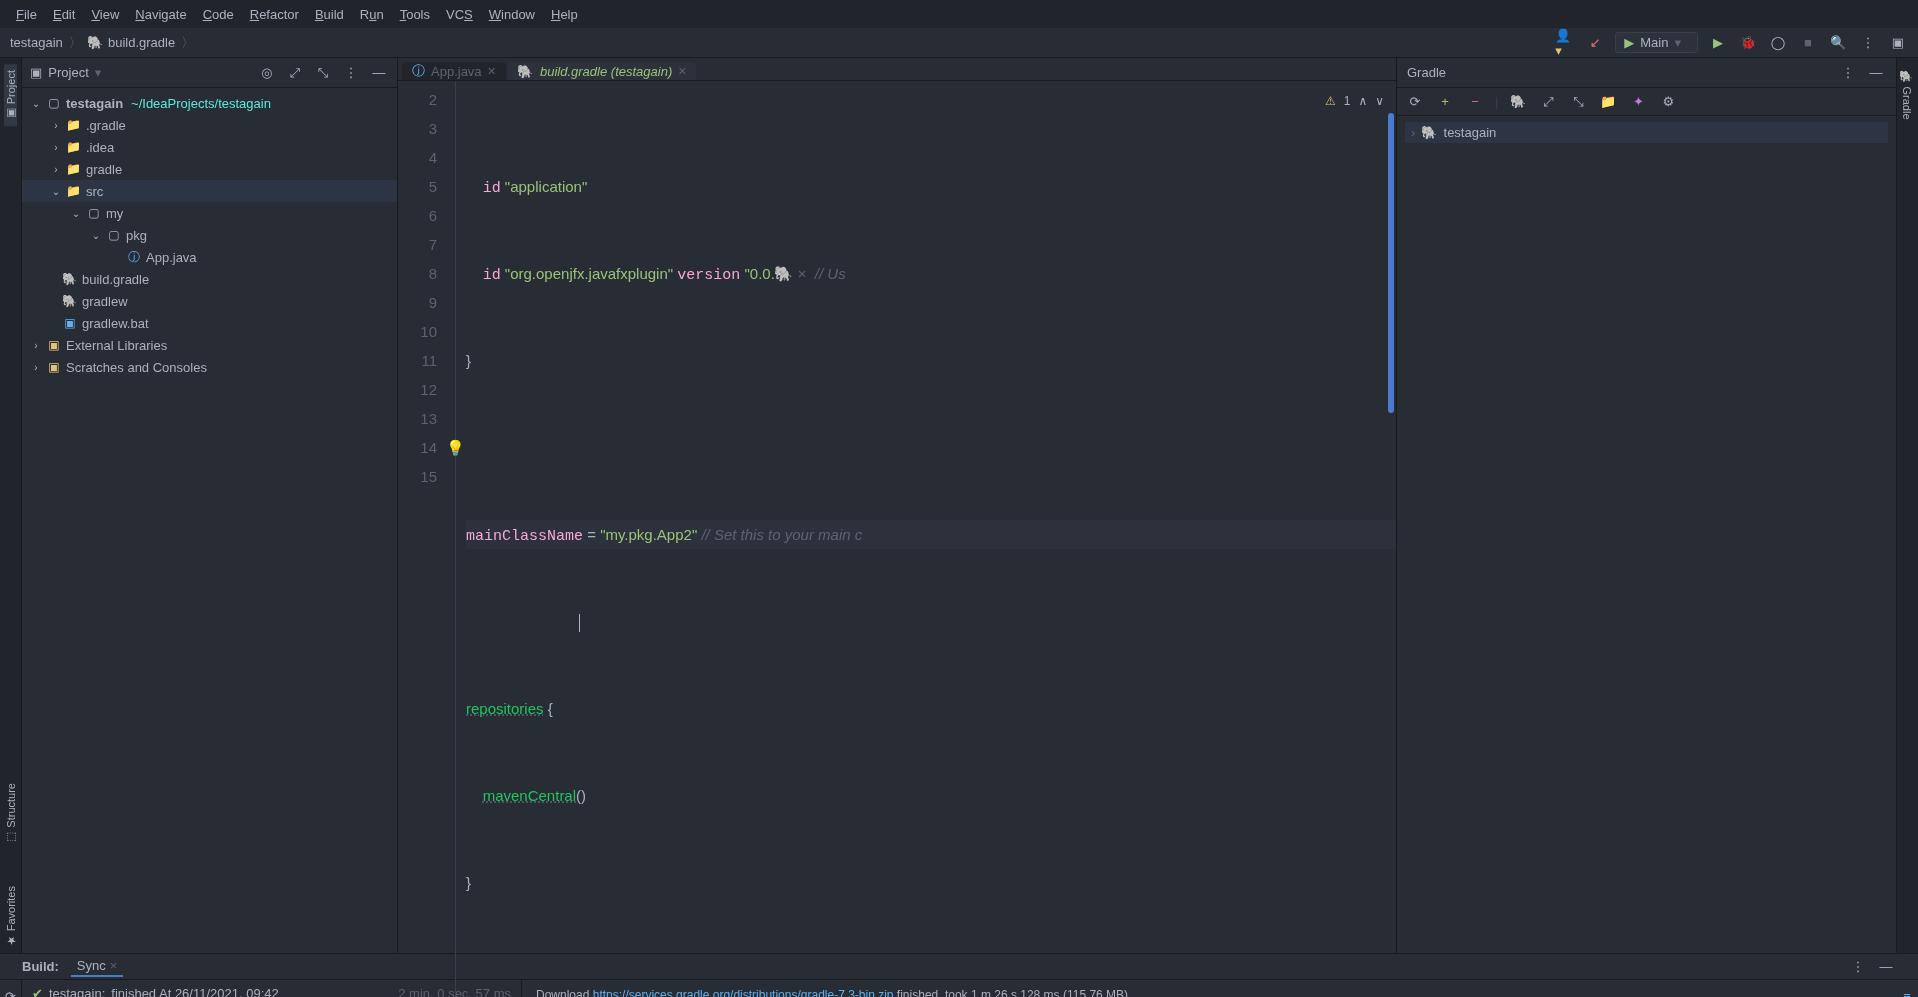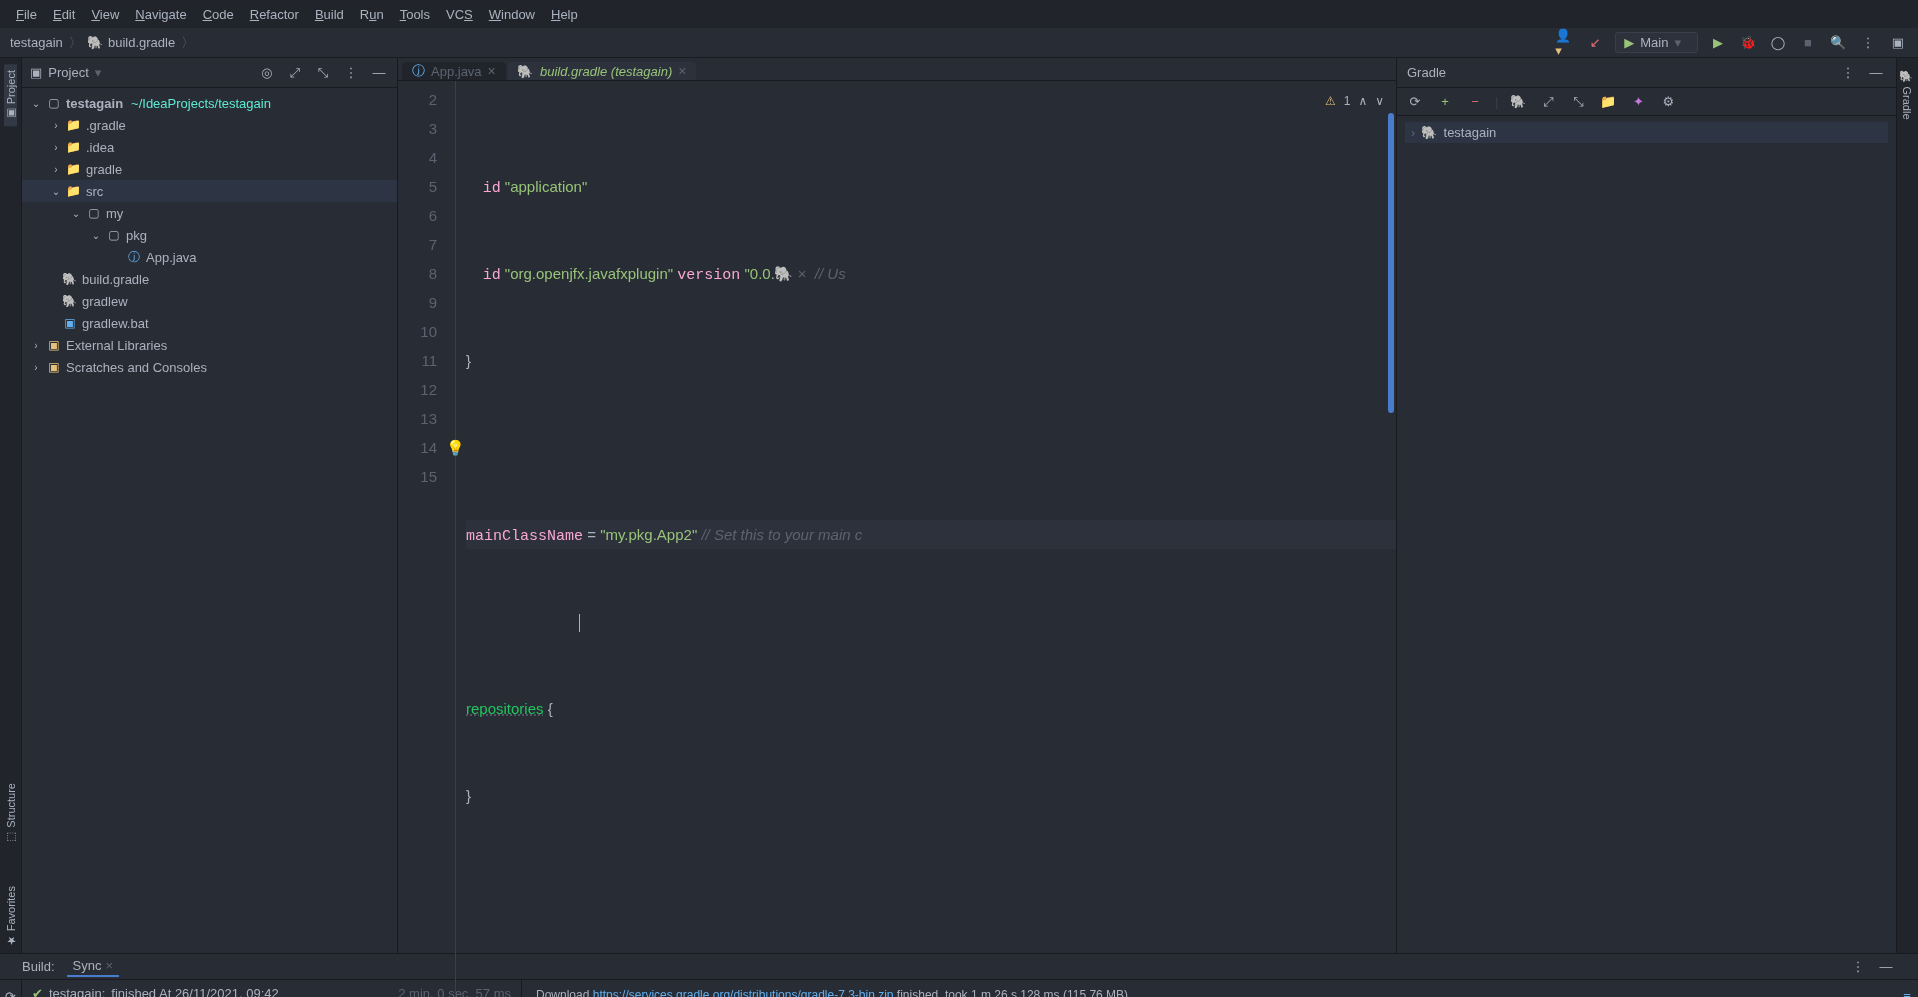--- a/index.html
+++ b/index.html
@@ -71,21 +71,21 @@
 .gradle-tree-item { display: flex; align-items: center; gap: 6px; padding: 3px 6px; cursor: pointer;}
 .gradle-tree-item.sel { background: #2d3545; }
 
 .right-strip { width: 22px; background: #21252b; border-left: 1px solid #181a1f; display: flex; flex-direction: column; align-items: center; padding-top: 6px; }
 .right-strip .vtext { writing-mode: vertical-rl; font-size: 11px; color: #abb2bf; cursor: pointer; padding: 6px 0; }
 
 
 .build-panel { height: 264px; background: #282c34; border-top: 1px solid #181a1f; display: flex; flex-direction: column; }
 .build-tabs { height: 26px; display: flex; align-items: center; padding: 0 22px; gap: 12px; border-bottom: 1px solid #181a1f; justify-content: space-between;}
 .build-tabs-left { display: flex; align-items: center; gap: 12px; }
-.build-tab-label { color: #abb2bf; }
+.build-tab-label { color: #abb2bf; font-weight: bold; }
 .build-subtab { color: #abb2bf; padding: 2px 6px; border-bottom: 2px solid #4a7cce; display: flex; gap: 4px;}
 .build-body { flex: 1; display: flex; }
 .build-left-icons { width: 22px; border-right: 1px solid #181a1f; display: flex; flex-direction: column; align-items: center; padding-top: 6px; gap: 10px; }
 .build-tree-area { width: 500px; padding: 6px 10px; border-right: 1px solid #181a1f; }
 .build-tree-row { display: flex; align-items: center; gap: 6px; justify-content: space-between;}
 .build-output { flex: 1; padding: 6px 14px; font-family: Consolas, monospace; font-size: 12px; color: #abb2bf; line-height: 19px; white-space: pre; position: relative;}
 .build-output a { color: #61afef; text-decoration: underline; }
 .build-right-icons { width: 22px; display: flex; flex-direction: column; align-items: center; padding-top: 6px; gap: 8px; }
 
 .green { color: #98c379; }
@@ -266,20 +266,21 @@
           <span>∧</span>
           <span>∨</span>
         </div>
         <div class="code-line">    <span class="prop">id</span> <span class="str">"application"</span></div>
         <div class="code-line">    <span class="prop">id</span> <span class="str">"org.openjfx.javafxplugin"</span> <span class="prop">version</span> <span class="str">"0.0.</span><span class="grey">🐘 ×</span>  <span class="comment">// Us</span></div>
         <div class="code-line"><span class="punc">}</span></div>
         <div class="code-line" style="position:relative"><span class="lightbulb">💡</span></div>
         <div class="code-line hl"><span class="prop">mainClassName</span><span class="punc"> = </span><span class="str">"my.pkg.App2"</span><span class="comment"> // Set this to your main c</span></div>
         <div class="code-line">                           <span class="cursor-i"></span></div>
         <div class="code-line"><span class="ident">repositories</span><span class="punc"> {</span></div>
+        <div class="code-line">    <span class="ident">mavenCentral</span><span class="punc">()</span></div>
         <div class="code-line"><span class="punc">}</span></div>
         <div class="code-line"></div>
         
         
         
         
         
       </div>
       <div class="editor-scroll-v"></div>
     </div>

